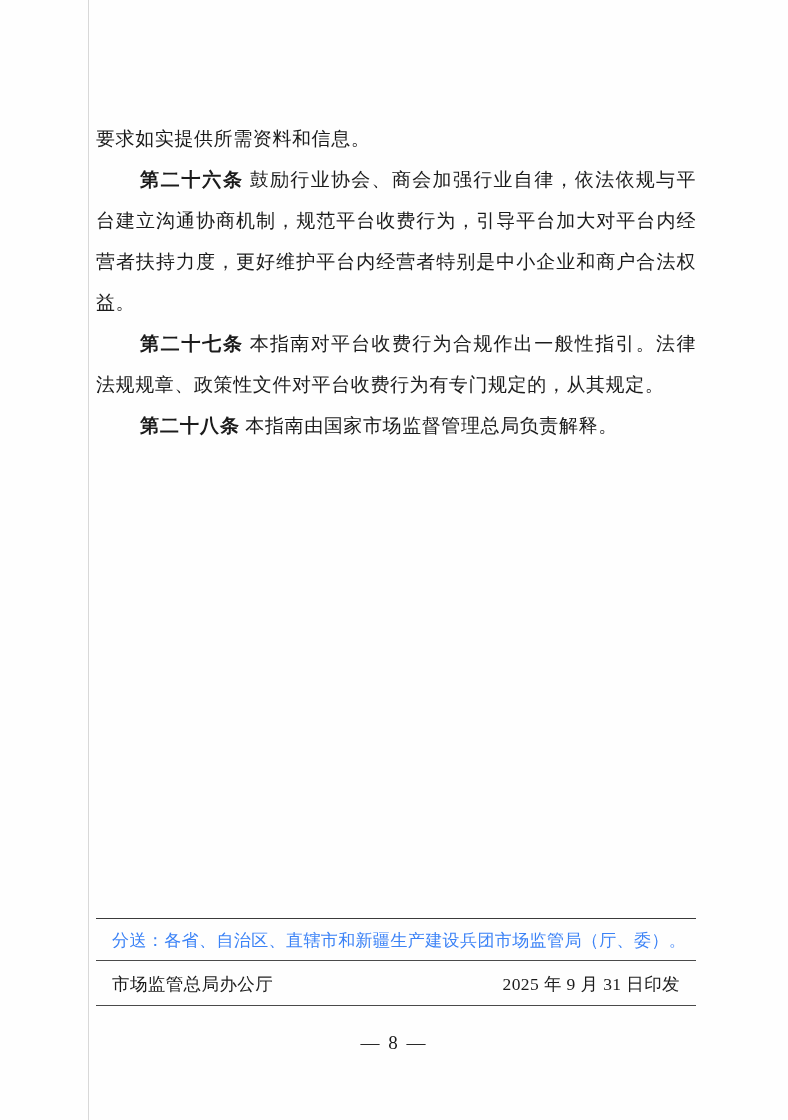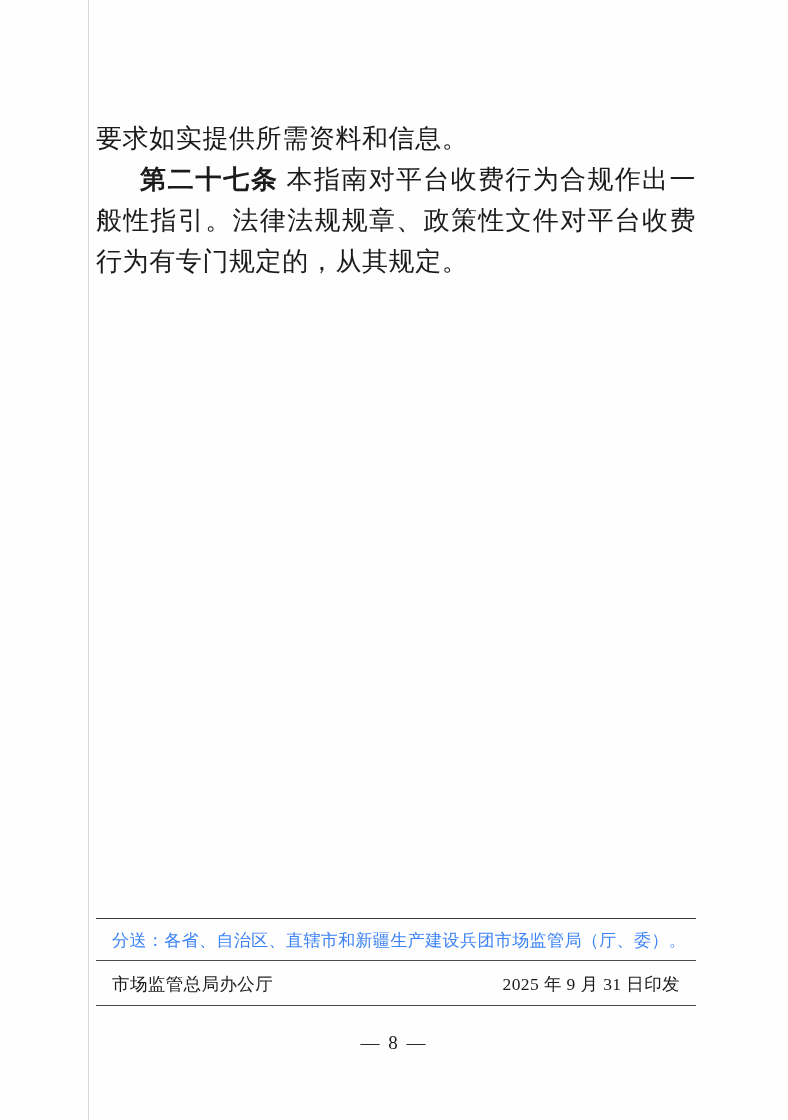--- a/index.html
+++ b/index.html
@@ -27,21 +27,21 @@
     background: #d8d8d8;
   }
   .content {
     position: absolute;
     left: 96px;
     top: 118px;
     width: 600px;
   }
   p.body-par {
     margin: 0 0 0 0;
-    font-size: 26px;
+    font-size: 19px;
     line-height: 41px;
     color: #1b1b1b;
     text-align: justify;
     text-justify: inter-ideograph;
     letter-spacing: 0.6px;
   }
   p.indent {
     text-indent: 44px;
   }
   .art-label {
@@ -100,26 +100,34 @@
 
   <div class="left-rule"></div>
 
   <div class="content">
 
     <p class="body-par">
       <span>要求如实提供所需资料和信息。</span>
     </p>
 
 
+    <p class="body-par indent">
+      <span class="art-label">第二十六条</span>
+      <span>鼓励行业协会、商会加强行业自律，依法依规与平台建立沟通协商机制，规范平台收费行为，引导平台加大对平台内经营者扶持力度，更好维护平台内经营者特别是中小企业和商户合法权益。</span>
+    </p>
 
     <p class="body-par indent">
       <span class="art-label">第二十七条</span>
       <span>本指南对平台收费行为合规作出一般性指引。法律法规规章、政策性文件对平台收费行为有专门规定的，从其规定。</span>
     </p>
 
+    <p class="body-par indent">
+      <span class="art-label">第二十八条</span>
+      <span>本指南由国家市场监督管理总局负责解释。</span>
+    </p>
 
   </div>
 
   <div class="footer">
     <div class="rule"></div>
     <div class="dispatch">分送：各省、自治区、直辖市和新疆生产建设兵团市场监管局（厅、委）。</div>
     <div class="rule thin"></div>
     <div class="issuer-row">
       <span>市场监管总局办公厅</span>
       <span class="right">2025 年 9 月 31 日印发</span>

